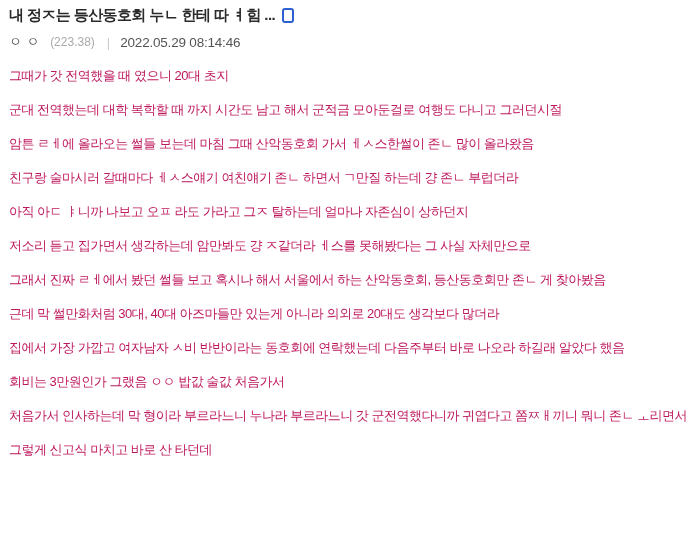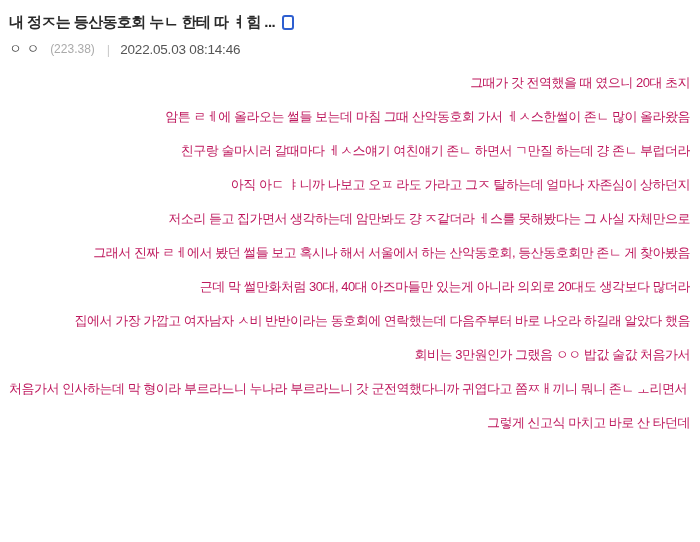--- a/index.html
+++ b/index.html
@@ -9,22 +9,21 @@
     font-family: "Liberation Sans", "DejaVu Sans", sans-serif;
   }
   .page {
     position: relative;
     width: 700px;
     height: 542px;
     background: #ffffff;
     overflow: hidden;
   }
   .wrap {
-    padding: 12px 10px 0 9px;
-    text-align: right;
+    padding: 5px 10px 0 9px;
   }
   
   .title-row {
     display: flex;
     align-items: center;
     gap: 7px;
     padding: 1px 0 4px 0;
   }
   .title {
     font-size: 15px;
@@ -92,25 +91,26 @@
 
     <div class="title-row">
       <span class="title">내 정ㅈ는 등산동호회 누ㄴ 한테 따 ㅕ힘 ...</span>
       <span class="mobile-icon"></span>
     </div>
 
     <div class="meta-row">
       <span class="author">ㅇ ㅇ</span>
       <span class="ip">(223.38)</span>
       <span class="meta-sep">|</span>
-      <span class="date">2022.05.03 08:14:46</span>
+      <span class="date">2022.05.29 08:14:46</span>
     </div>
 
     <div class="content">
       <p>그때가 갓 전역했을 때 였으니 20대 초지</p>
+      <p>군대 전역했는데 대학 복학할 때 까지 시간도 남고 해서 군적금 모아둔걸로 여행도 다니고 그러던시절</p>
       <p>암튼 ㄹㅔ에 올라오는 썰들 보는데 마침 그때 산악동호회 가서 ㅔㅅ스한썰이 존ㄴ 많이 올라왔음</p>
       <p>친구랑 술마시러 갈때마다 ㅔㅅ스얘기 여친얘기 존ㄴ 하면서 ㄱ만질 하는데 걍 존ㄴ 부럽더라</p>
       <p>아직 아ㄷ ㅑ니까 나보고 오ㅍ 라도 가라고 그ㅈ 탈하는데 얼마나 자존심이 상하던지</p>
       <p>저소리 듣고 집가면서 생각하는데 암만봐도 걍 ㅈ같더라 ㅔ스를 못해봤다는 그 사실 자체만으로</p>
       <p>그래서 진짜 ㄹㅔ에서 봤던 썰들 보고 혹시나 해서 서울에서 하는 산악동호회, 등산동호회만 존ㄴ 게 찾아봤음</p>
       <p>근데 막 썰만화처럼 30대, 40대 아즈마들만 있는게 아니라 의외로 20대도 생각보다 많더라</p>
       <p>집에서 가장 가깝고 여자남자 ㅅ비 반반이라는 동호회에 연락했는데 다음주부터 바로 나오라 하길래 알았다 했음</p>
       <p>회비는 3만원인가 그랬음 ㅇㅇ 밥값 술값 처음가서</p>
       <p>처음가서 인사하는데 막 형이라 부르라느니 누나라 부르라느니 갓 군전역했다니까 귀엽다고 쫌ㅉㅐ끼니 뭐니 존ㄴ ㅗ리면서 ㄹㅇ 순식간에 친해짐</p>
       <p>그렇게 신고식 마치고 바로 산 타던데</p>

